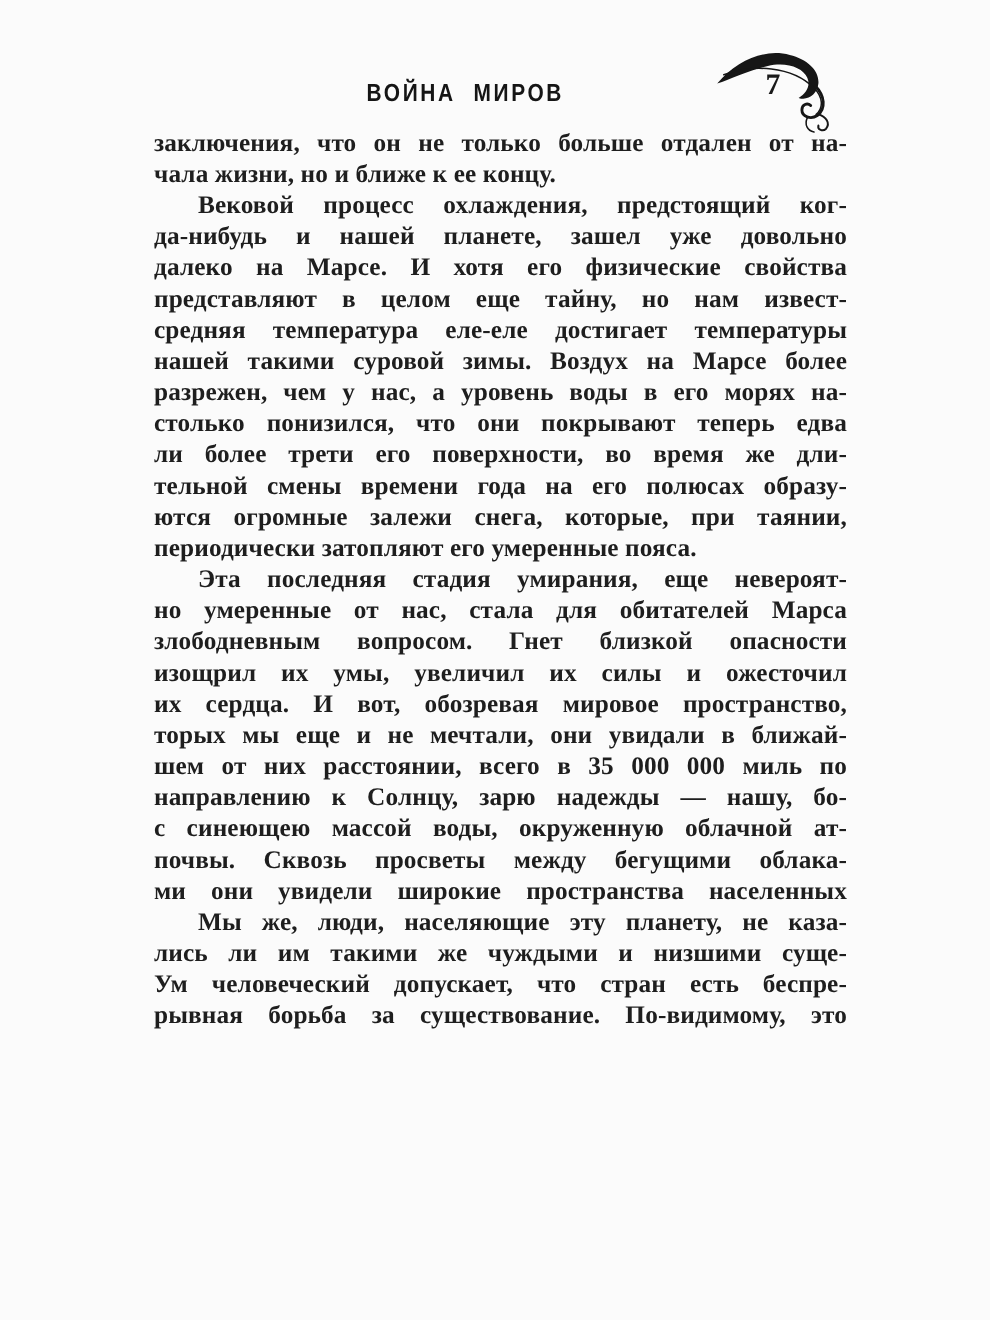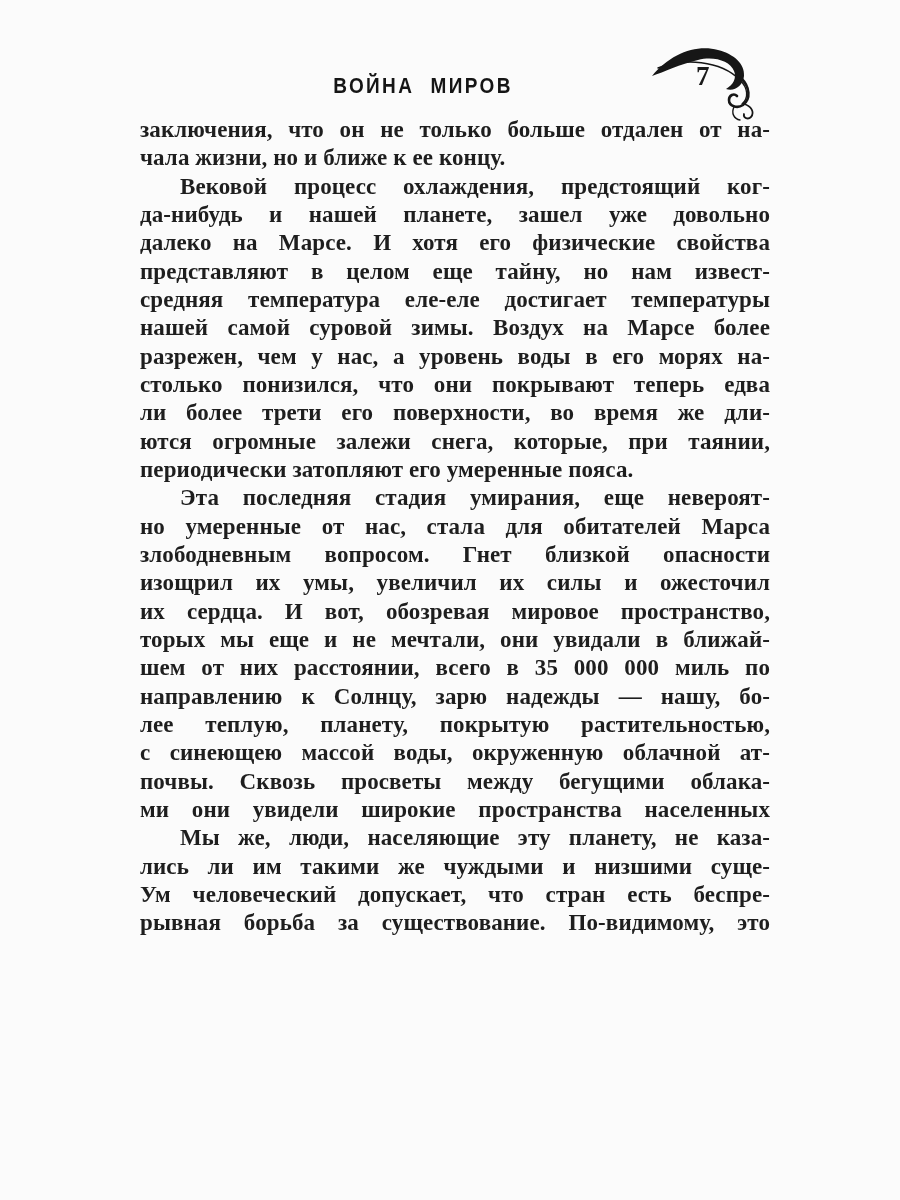--- a/index.html
+++ b/index.html
@@ -94,35 +94,35 @@
   <div class="page-number">7</div>
 
   <div class="text-block">
       <div class="line">заключения, что он не только больше отдален от на-</div>
       <div class="line para-end">чала жизни, но и ближе к ее концу.</div>
       <div class="line indent">Вековой процесс охлаждения, предстоящий ког-</div>
       <div class="line">да-нибудь и нашей планете, зашел уже довольно</div>
       <div class="line">далеко на Марсе. И хотя его физические свойства</div>
       <div class="line">представляют в целом еще тайну, но нам извест-</div>
       <div class="line">средняя температура еле-еле достигает температуры</div>
-      <div class="line">нашей самой суровой зимы. Воздух на Марсе более</div>
+      <div class="line">нашей такими суровой зимы. Воздух на Марсе более</div>
       <div class="line">разрежен, чем у нас, а уровень воды в его морях на-</div>
       <div class="line">столько понизился, что они покрывают теперь едва</div>
       <div class="line">ли более трети его поверхности, во время же дли-</div>
+      <div class="line">тельной смены времени года на его полюсах образу-</div>
       <div class="line">ются огромные залежи снега, которые, при таянии,</div>
       <div class="line para-end">периодически затопляют его умеренные пояса.</div>
       <div class="line indent">Эта последняя стадия умирания, еще невероят-</div>
       <div class="line">но умеренные от нас, стала для обитателей Марса</div>
       <div class="line">злободневным вопросом. Гнет близкой опасности</div>
       <div class="line">изощрил их умы, увеличил их силы и ожесточил</div>
       <div class="line">их сердца. И вот, обозревая мировое пространство,</div>
       <div class="line">торых мы еще и не мечтали, они увидали в ближай-</div>
       <div class="line">шем от них расстоянии, всего в 35 000 000 миль по</div>
       <div class="line">направлению к Солнцу, зарю надежды — нашу, бо-</div>
-      <div class="line">лее теплую, планету, покрытую растительностью,</div>
       <div class="line">с синеющею массой воды, окруженную облачной ат-</div>
       <div class="line">почвы. Сквозь просветы между бегущими облака-</div>
       <div class="line">ми они увидели широкие пространства населенных</div>
       <div class="line indent">Мы же, люди, населяющие эту планету, не каза-</div>
       <div class="line">лись ли им такими же чуждыми и низшими суще-</div>
       <div class="line">Ум человеческий допускает, что стран есть беспре-</div>
       <div class="line">рывная борьба за существование. По-видимому, это</div>
     </div>
 
 </div>

